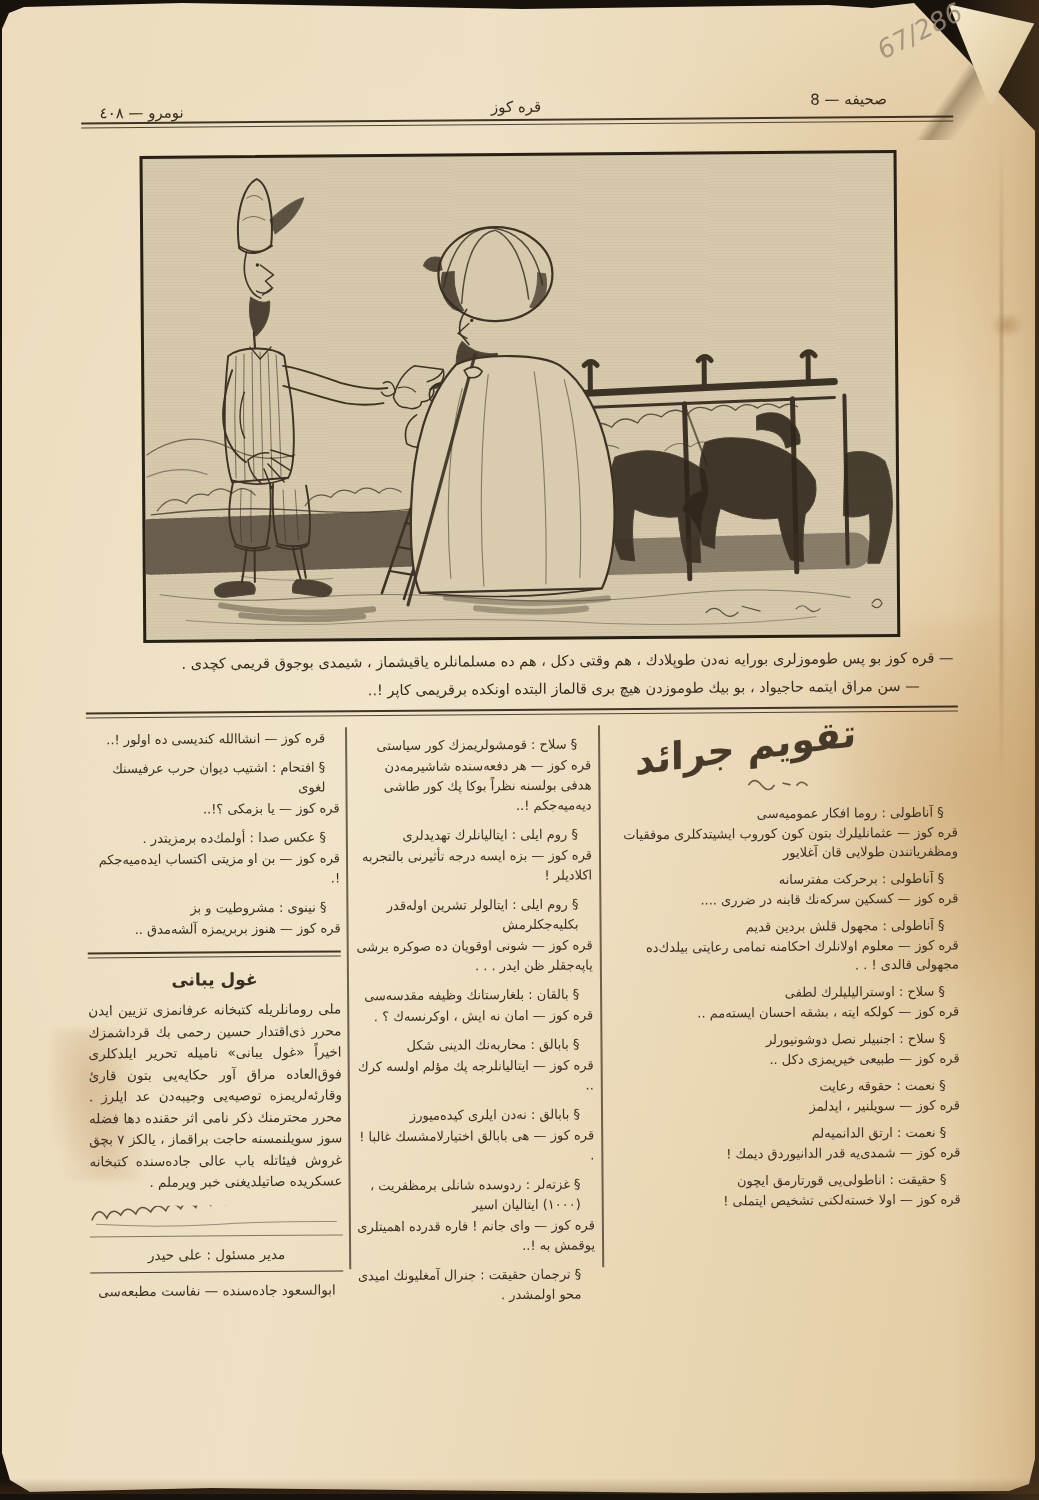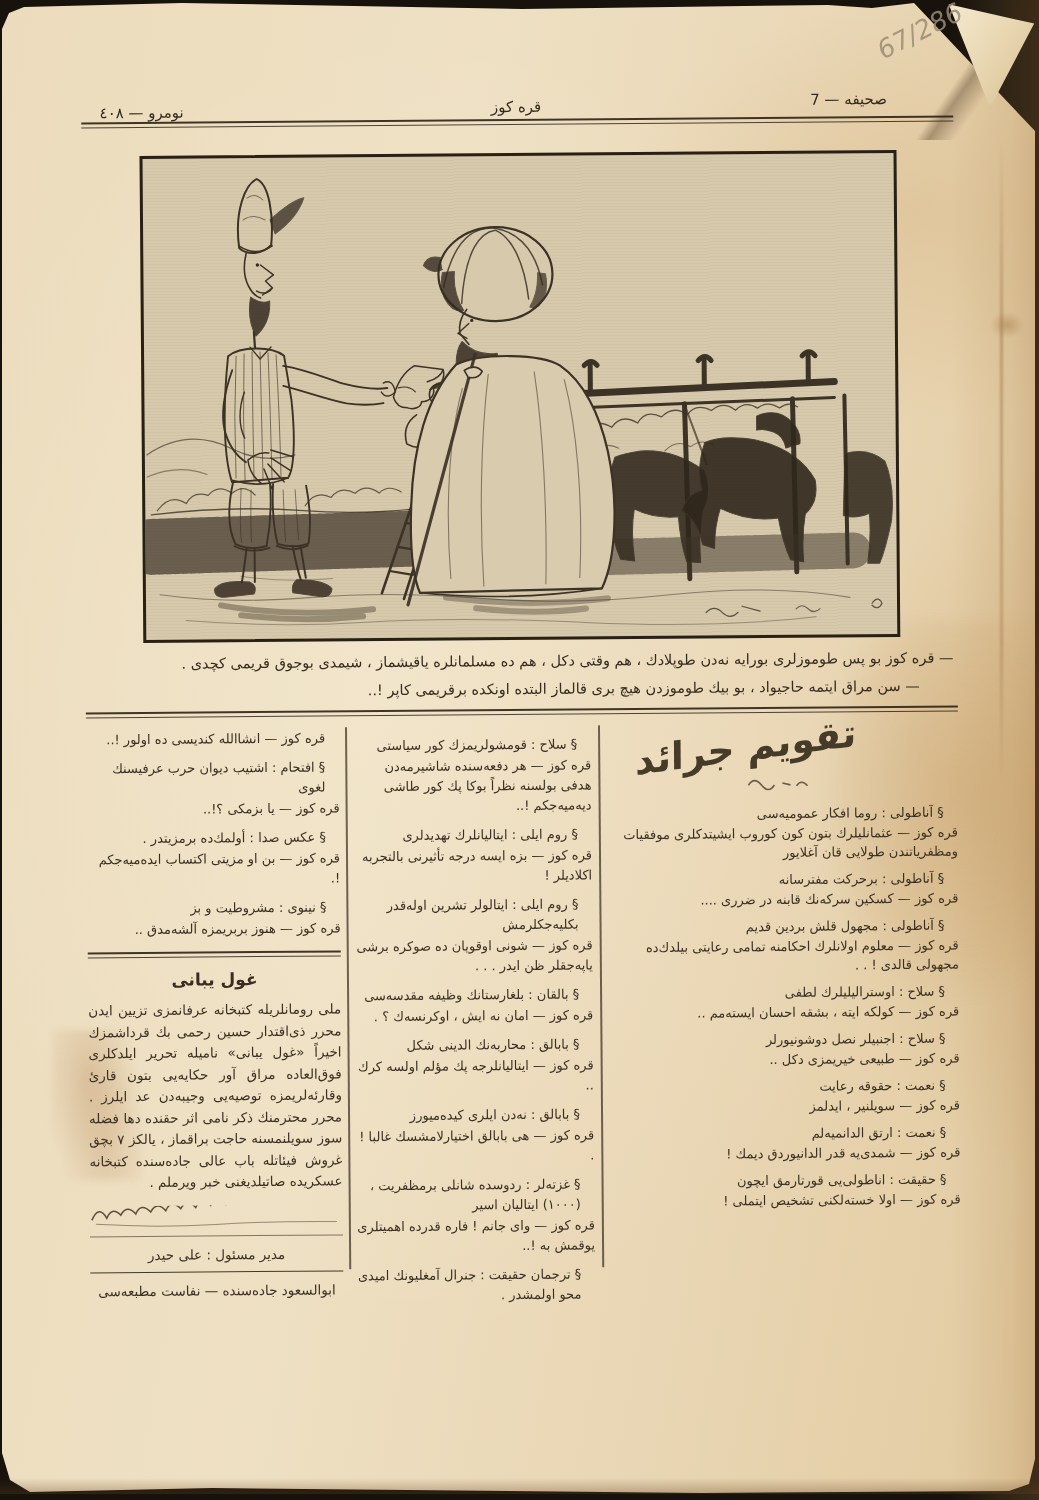--- a/index.html
+++ b/index.html
@@ -53,21 +53,21 @@
 <div class="stain" style="left:990px;top:312px;width:34px;height:26px;background:radial-gradient(ellipse,rgba(150,100,48,.38),transparent 70%);filter:blur(1px);"></div>
 <div class="stain" style="left:1000px;top:140px;width:3px;height:640px;background:linear-gradient(180deg,transparent,rgba(140,98,54,.4) 30%,rgba(140,98,54,.3) 80%,transparent);filter:blur(1px);"></div>
 <div class="stain" style="left:52px;top:1030px;width:90px;height:150px;background:radial-gradient(ellipse at 40% 30%,rgba(172,120,66,.28),transparent 65%),radial-gradient(ellipse at 60% 80%,rgba(172,120,66,.22),transparent 60%);filter:blur(3px);"></div>
 <div class="stain" style="left:0;top:1478px;width:1039px;height:16px;background:linear-gradient(180deg,transparent,rgba(96,64,30,.35));"></div>
 <div class="foldshadow"></div>
 <div class="fold"></div>
 <div class="handnote">67/286</div>
 
 <div class="tilt">
 
-  <div class="hdr rtl" style="left:795px;top:93px;width:115px;text-align:center;">صحيفه — 7</div>
+  <div class="hdr rtl" style="left:795px;top:93px;width:115px;text-align:center;">صحيفه — 8</div>
   <div class="hdr rtl" style="left:440px;top:98px;width:160px;text-align:center;">قره كوز</div>
   <div class="hdr rtl" style="left:78px;top:101px;width:135px;text-align:center;">نومرو — ٤٠٨</div>
   <div class="drule" style="position:absolute;left:85px;top:119px;width:872px;"></div>
 
   <div class="frame" style="left:143px;top:153px;width:751px;height:481px;">
     <div class="art">
     <svg width="751" height="481" viewBox="0 0 751 481">
       <g stroke="#3c3226" fill="none" stroke-linecap="round" stroke-linejoin="round">
 
         <path d="M2,296 q42,-28 86,-5 q30,15 62,6" stroke-width="1.3" opacity=".65"></path>

